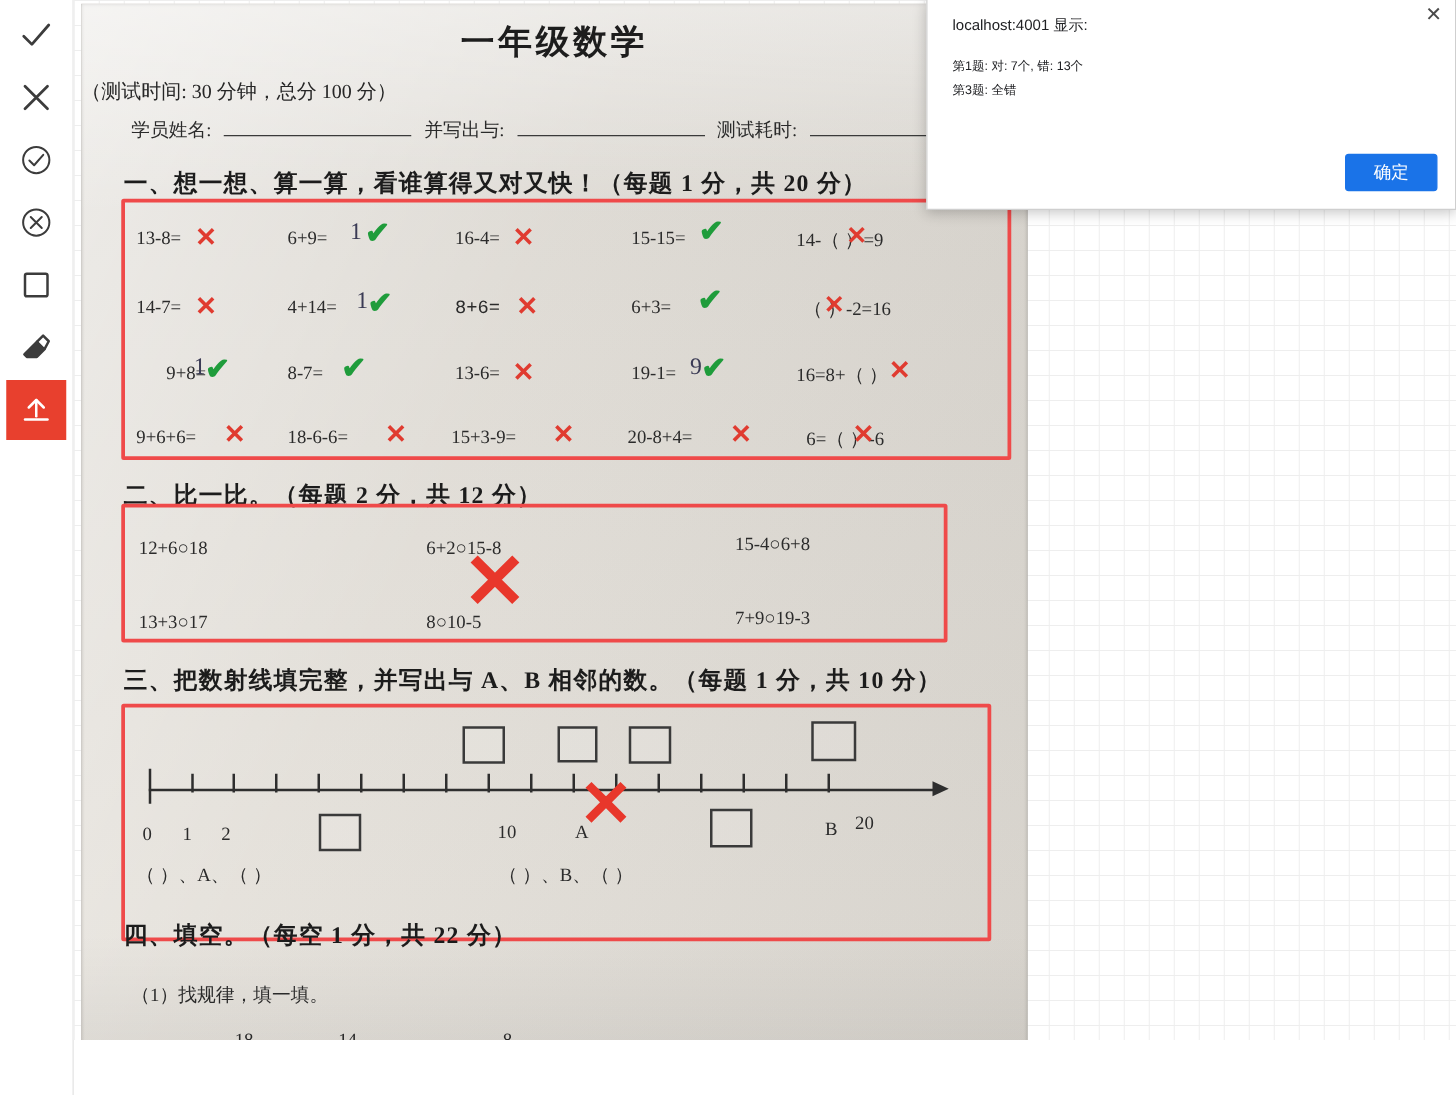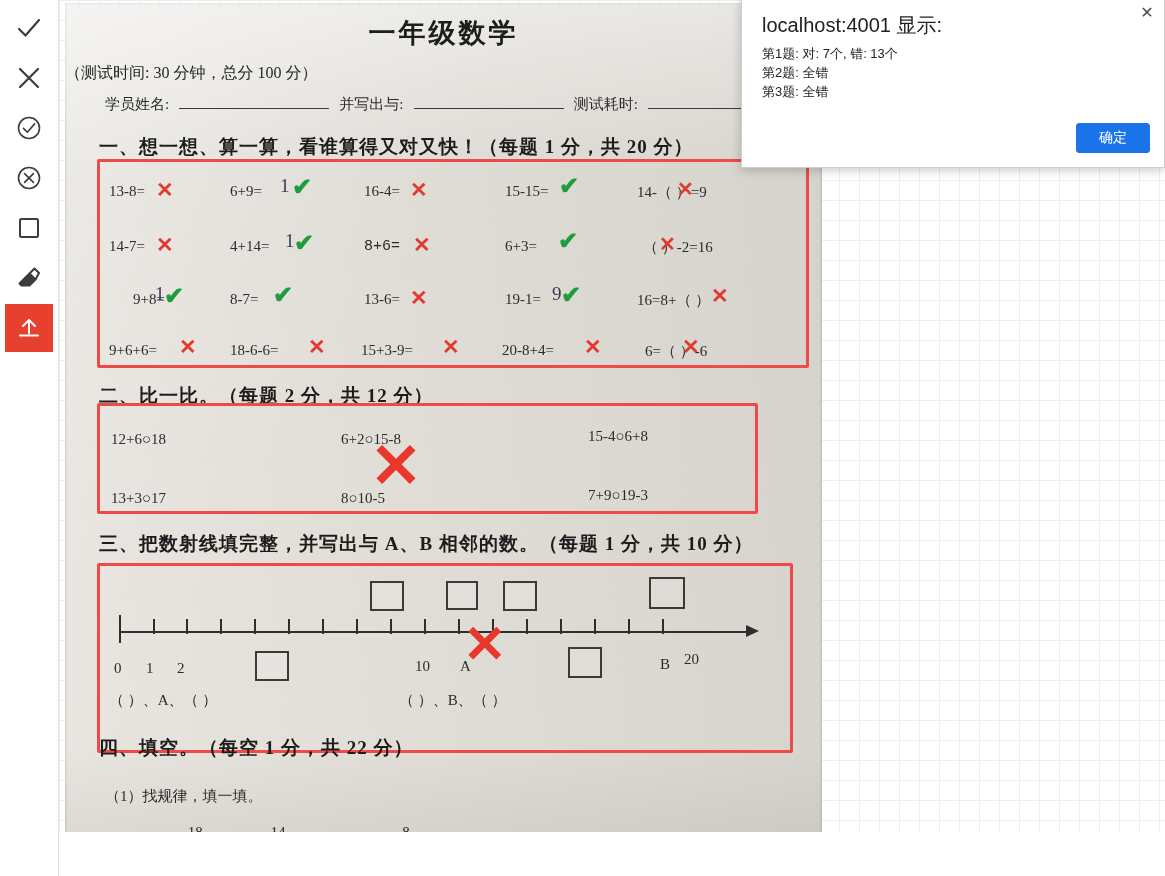--- a/index.html
+++ b/index.html
@@ -166,25 +166,25 @@
   }
   #dialog .dlg-close {
     position: absolute; right: 6px; top: 2px;
     width: 22px; height: 22px;
     display: flex; align-items: center; justify-content: center;
     font-size: 16px; color: #4a4a4a; cursor: pointer;
     line-height: 1;
   }
   #dialog .dlg-origin {
     position: absolute; left: 20px; top: 12px;
-    font-size: 20px; color: #202124;
+    font-size: 12px; color: #202124;
   }
   #dialog .dlg-body {
     position: absolute; left: 20px; top: 44px; right: 20px;
-    font-size: 13px; color: #202124; line-height: 19px;
+    font-size: 10px; color: #202124; line-height: 19px;
   }
   #dialog .dlg-body div { white-space: pre; }
   #dialog .dlg-ok {
     position: absolute; right: 14px; bottom: 14px;
     min-width: 74px; height: 30px;
     background: #1a73e8; color: #ffffff;
     border: 1px solid #1a73e8; border-radius: 3px;
     font-size: 14px;
     display: flex; align-items: center; justify-content: center;
     cursor: pointer;
@@ -359,21 +359,21 @@
       <div class="tick" style="left:427px; top:616px;"></div>
       <div class="tick" style="left:461px; top:616px;"></div>
       <div class="tick" style="left:495px; top:616px;"></div>
       <div class="tick" style="left:529px; top:616px;"></div>
       <div class="tick" style="left:563px; top:616px;"></div>
       <div class="tick" style="left:597px; top:616px;"></div>
 
       <div class="cell" style="left:49px; top:657px; font-size:15px;">0</div>
       <div class="cell" style="left:81px; top:657px; font-size:15px;">1</div>
       <div class="cell" style="left:112px; top:657px; font-size:15px;">2</div>
-      <div class="cell" style="left:333px; top:655px; font-size:15px;margin-left:17px;">10</div>
+      <div class="cell" style="left:333px; top:655px; font-size:15px;">10</div>
       <div class="cell" style="left:395px; top:655px; font-size:15px;">A</div>
       <div class="cell" style="left:595px; top:653px; font-size:15px;">B</div>
       <div class="cell" style="left:619px; top:648px; font-size:15px;">20</div>
 
       <div class="bigx" style="left:398px; top:616px; font-size:52px;">✕</div>
 
       <div class="cell" style="left:44px; top:688px; font-size:15px;">（    ）、A、（    ）</div>
       <div class="cell" style="left:334px; top:688px; font-size:15px;">（    ）、B、（    ）</div>
 
       <div class="sec-head" style="top:732px;">四、填空。（每空 1 分，共 22 分）</div>
@@ -384,19 +384,18 @@
       </div>
 
     </div>
   </div>
 
   <div id="dialog">
     <div class="dlg-close">✕</div>
     <div class="dlg-origin">localhost:4001 显示:</div>
     <div class="dlg-body">
       <div>第1题: 对: 7个, 错: 13个</div>
-      <div>第2题: 全错</div>
       <div>第3题: 全错</div>
     </div>
     <div class="dlg-ok">确定</div>
   </div>
 
 </div>
 
 </body></html>

